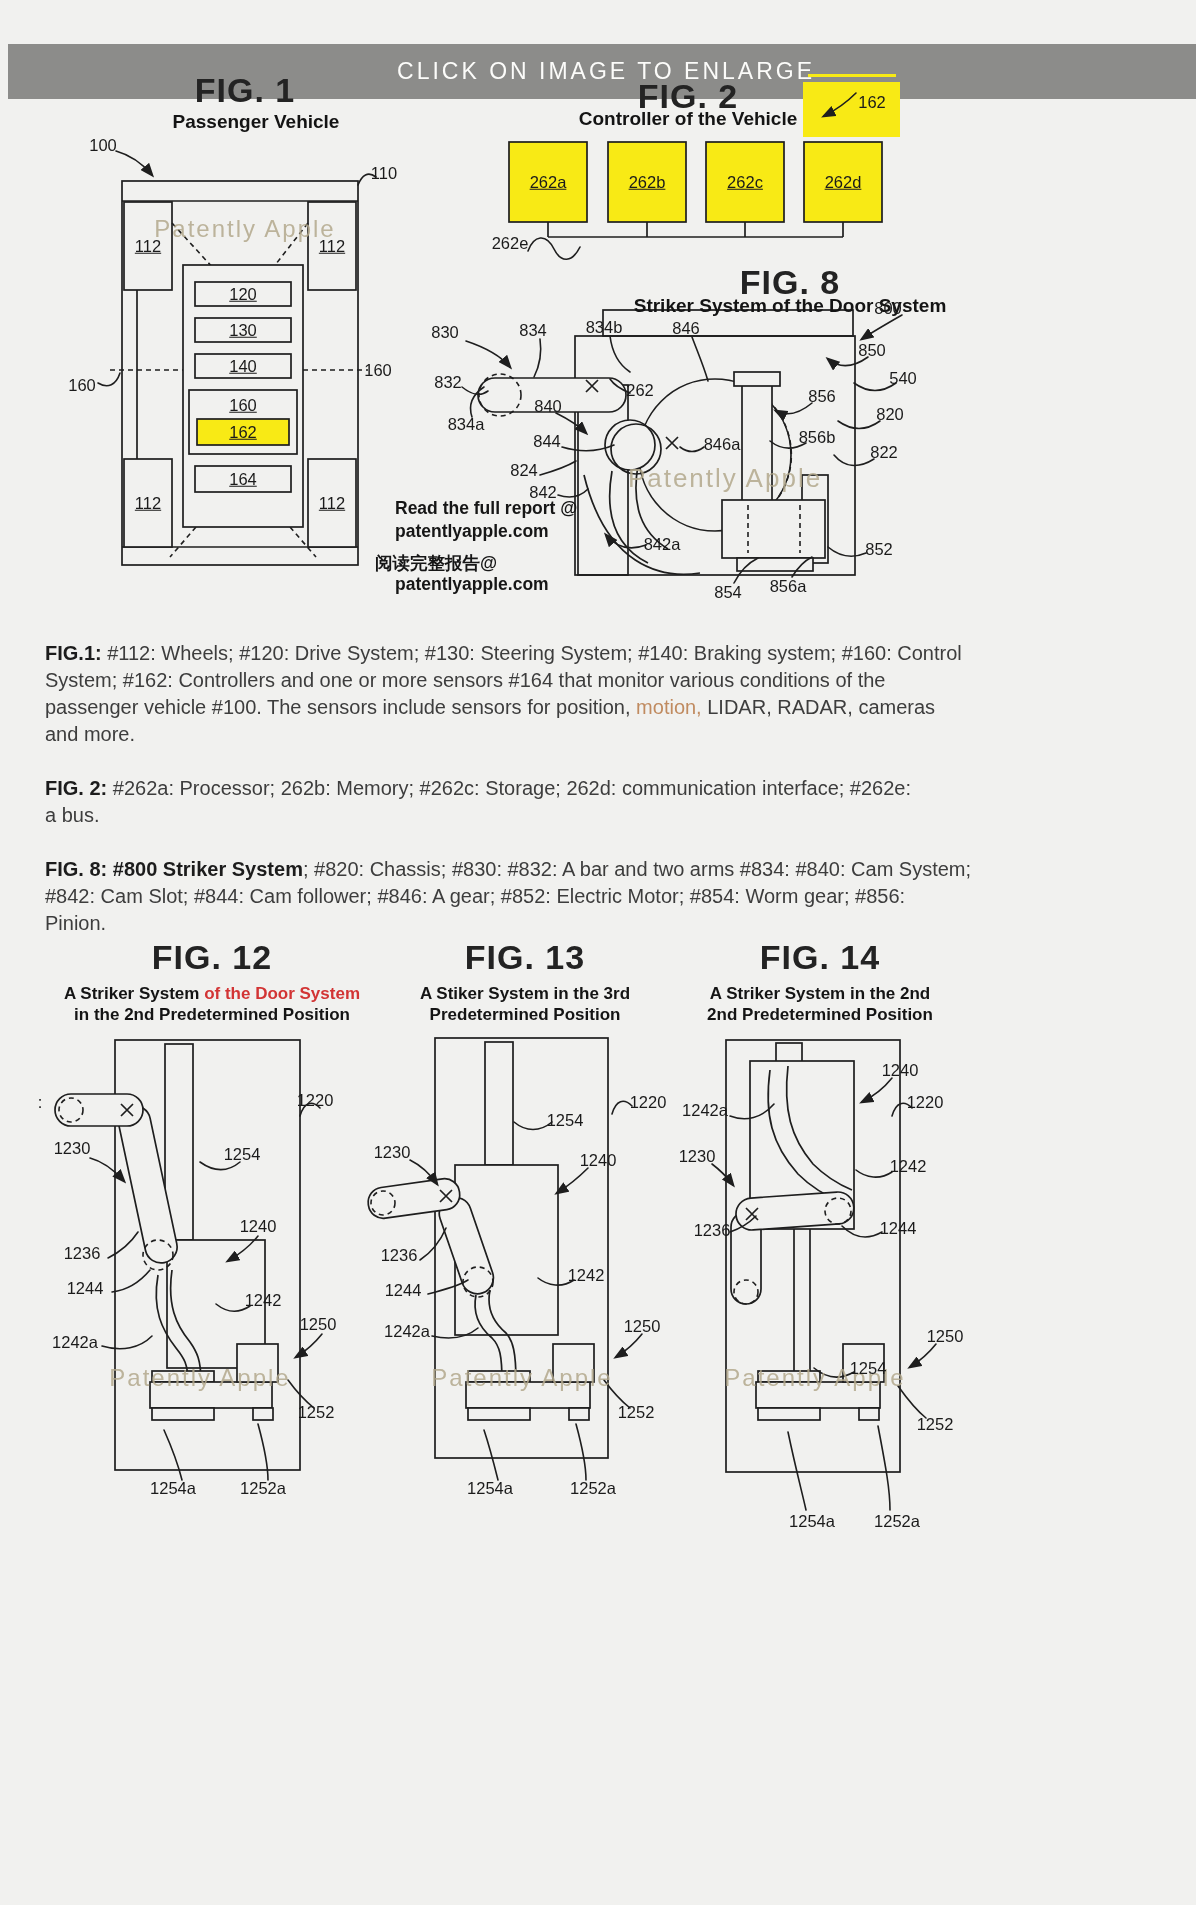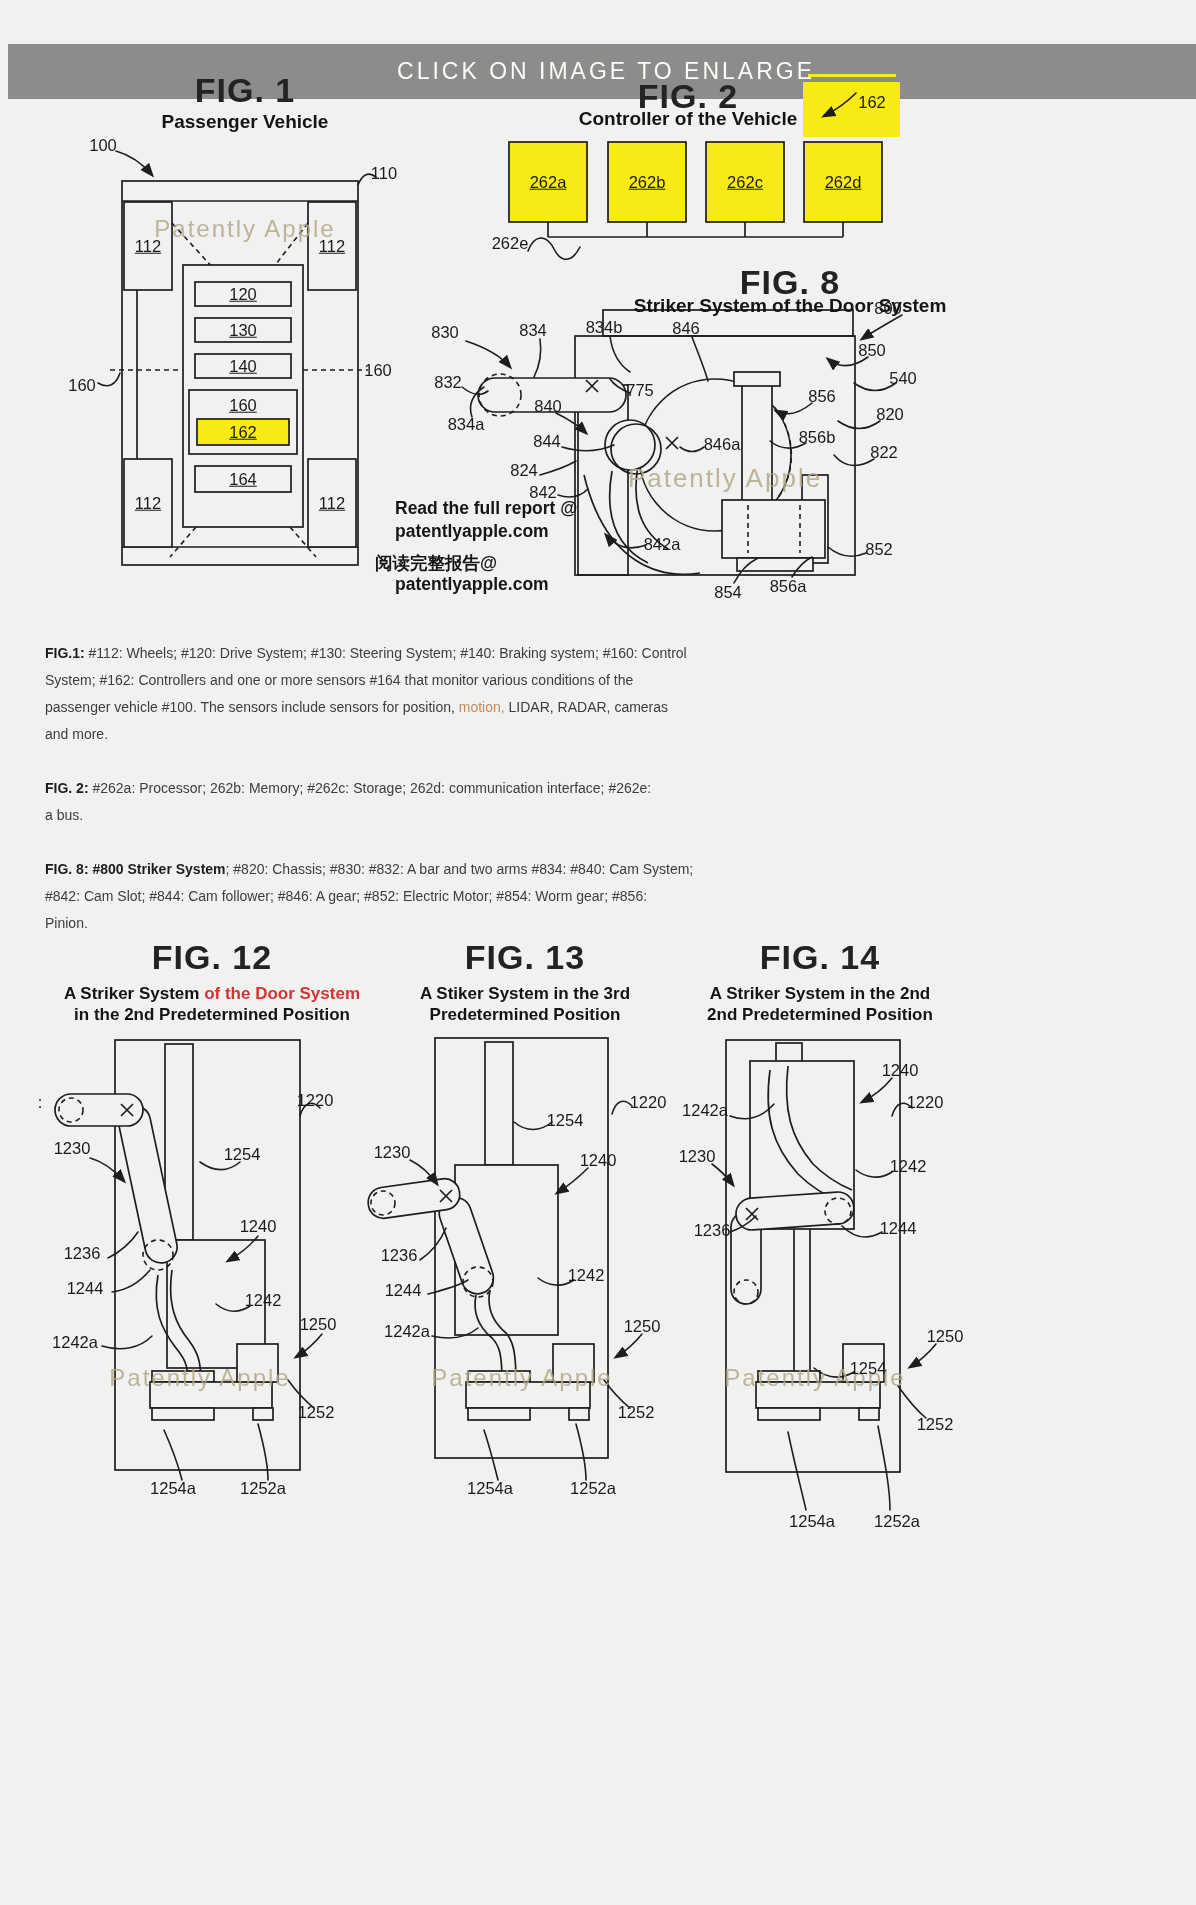--- a/index.html
+++ b/index.html
@@ -20,21 +20,21 @@
   .figtitle{position:absolute;transform:translate(-50%,-50%);font-size:34px;font-weight:700;
        letter-spacing:1px;color:#232323;white-space:nowrap;}
   .figsub{position:absolute;transform:translate(-50%,-50%);font-size:19px;font-weight:700;
        color:#141414;white-space:nowrap;}
   .figsub.small{font-size:17px;}
   .red{color:#d23434;margin-top:40px;}
   .wm{position:absolute;transform:translate(-50%,-50%);font-size:26px;color:#b3a98d;
        letter-spacing:2px;opacity:.85;white-space:nowrap;}
   .wm.sm{font-size:24px;}
   .rpt{position:absolute;font-weight:700;font-size:17.5px;color:#161616;white-space:nowrap;}
-  .notes-inner{padding:0 45px;font-size:14px;line-height:27px;color:#3d3d3d;}
+  .notes-inner{padding:0 45px;font-size:20px;line-height:27px;color:#3d3d3d;}
   .para{margin:0 0 27px 0;}
   .nline{white-space:nowrap;}
   .b{font-weight:700;color:#1c1c1c;}
   .accent{color:#c08b60;}
   
   .ln{stroke:#1e1e1e;stroke-width:1.7;fill:none;}
   .lnf{stroke:#1e1e1e;stroke-width:1.7;fill:#f1f1ef;}
   .yel{stroke:#1e1e1e;stroke-width:1.7;fill:#f8ea15;}
   .dash{stroke:#1e1e1e;stroke-width:1.6;fill:none;stroke-dasharray:5 4;}
   .ldr{stroke:#1e1e1e;stroke-width:1.6;fill:none;stroke-linecap:round;}
@@ -141,21 +141,21 @@
         <path class="ldr" d="M540,420 C554,416 566,412 576,406"></path>
         <path class="ldr" d="M558,440 c12,4 22,2 30,-6"></path>
         <path class="ldr" d="M646,490 C630,496 616,492 606,480" marker-end="url(#ah)"></path>
         <path class="ldr" d="M866,498 c-14,6 -26,4 -38,-6"></path>
         <path class="ldr" d="M734,528 C740,516 748,508 758,503"></path>
         <path class="ldr" d="M792,522 C798,512 804,506 812,502"></path>
       </g>
     </svg>
 
     <span class="figtitle" style="left:245px;top:35px">FIG. 1</span>
-    <span class="figsub" style="left:245px;top:67px">Passenger Vehicle</span>
+    <span class="figsub" style="left:256px;top:67px">Passenger Vehicle</span>
     <span class="wm sm" style="left:245px;top:174px">Patently Apple</span>
     <span class="lbl" style="left:103px;top:90px">100</span>
     <span class="lbl" style="left:384px;top:118px">110</span>
     <span class="lbl u" style="left:148px;top:191px">112</span>
     <span class="lbl u" style="left:332px;top:191px">112</span>
     <span class="lbl u" style="left:148px;top:448px">112</span>
     <span class="lbl u" style="left:332px;top:448px">112</span>
     <span class="lbl u" style="left:243px;top:239px">120</span>
     <span class="lbl u" style="left:243px;top:275px">130</span>
     <span class="lbl u" style="left:243px;top:311px">140</span>
@@ -178,21 +178,21 @@
     <span class="figsub" style="left:790px;top:251px">Striker System of the Door System</span>
     <span class="wm" style="left:725px;top:423px">Patently Apple</span>
     <span class="lbl" style="left:445px;top:277px">830</span>
     <span class="lbl" style="left:533px;top:275px">834</span>
     <span class="lbl" style="left:604px;top:272px">834b</span>
     <span class="lbl" style="left:686px;top:273px">846</span>
     <span class="lbl" style="left:888px;top:253px">800</span>
     <span class="lbl" style="left:872px;top:295px">850</span>
     <span class="lbl" style="left:903px;top:323px">540</span>
     <span class="lbl" style="left:448px;top:327px">832</span>
-    <span class="lbl" style="left:640px;top:335px">775</span>
+    <span class="lbl" style="left:640px;top:335px">262</span>
     <span class="lbl" style="left:822px;top:341px">856</span>
     <span class="lbl" style="left:548px;top:351px">840</span>
     <span class="lbl" style="left:466px;top:369px">834a</span>
     <span class="lbl" style="left:890px;top:359px">820</span>
     <span class="lbl" style="left:817px;top:382px">856b</span>
     <span class="lbl" style="left:547px;top:386px">844</span>
     <span class="lbl" style="left:722px;top:389px">846a</span>
     <span class="lbl" style="left:884px;top:397px">822</span>
     <span class="lbl" style="left:524px;top:415px">824</span>
     <span class="lbl" style="left:543px;top:437px">842</span>

